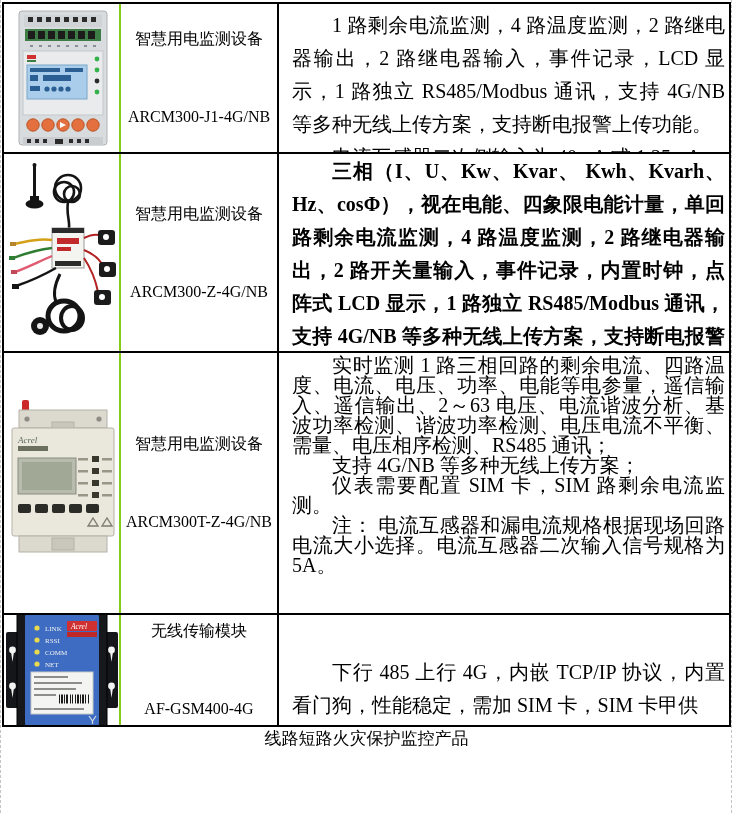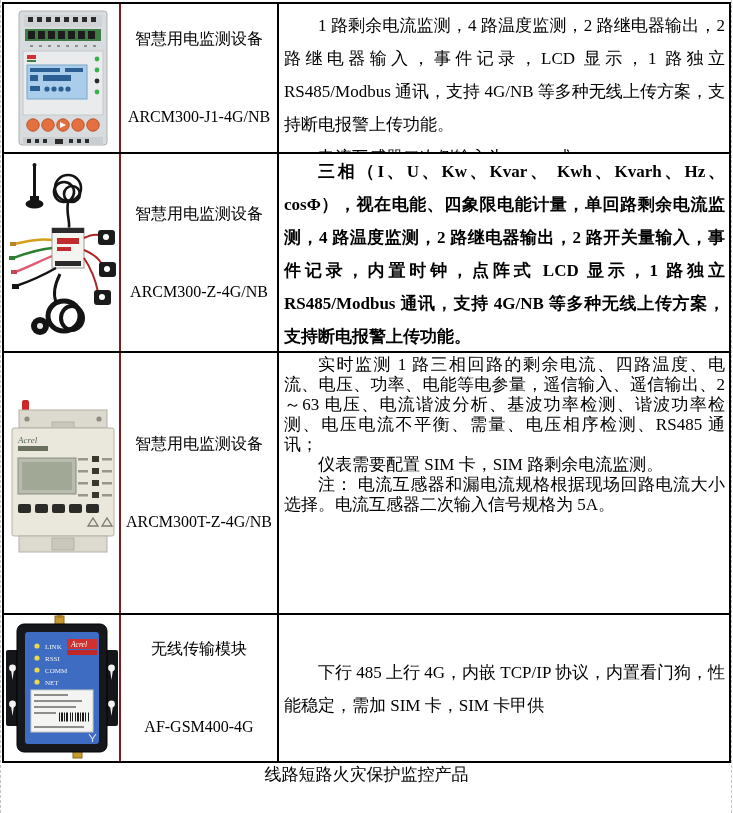--- a/index.html
+++ b/index.html
@@ -7,24 +7,24 @@
   .page {
     position:relative; width:733px; height:813px; background:#ffffff;
     font-family:"Liberation Serif","DejaVu Serif",serif; color:#000;
     overflow:hidden;
   }
   .boundary { position:absolute; top:0; bottom:0; width:0; border-left:1px dashed #c4c4c4; }
   .boundary.left { left:0; }
   .boundary.right { right:1px; }
   .tbl { position:absolute; left:2px; top:2px; width:729px; border-top:2px solid #000; }
   .trow { display:flex; border-left:2px solid #000; border-right:2px solid #000; border-bottom:2px solid #000; }
-  .r1 { height:150px; } .r2 { height:199px; } .r3 { height:262px; } .r4 { height:148px; }
-  .cell-img  { width:117px; border-right:2px solid #7f1d1d; display:flex; align-items:center; justify-content:center; overflow:hidden; }
+  .r1 { height:150px; } .r2 { height:199px; } .r3 { height:262px; } .r4 { height:112px; }
+  .cell-img  { width:117px; border-right:2px solid #84cc16; display:flex; align-items:center; justify-content:center; overflow:hidden; }
   .cell-name { width:158px; border-right:2px solid #000; display:flex; flex-direction:column; align-items:center; justify-content:center; font-size:16px; line-height:38px; text-align:center;gap:40px; }
-  .cell-desc { flex:1; padding:5px 4px 0 5px; font-size:17px; line-height:33px; text-align:justify; overflow:hidden; }
+  .cell-desc { flex:1; padding:5px 4px 0 13px; font-size:20px; line-height:33px; text-align:justify; overflow:hidden; }
   .cell-desc p { text-indent:2em; }
   .r2 .cell-desc { padding-top:1px;font-weight:bold; }
   .r3 .cell-desc { padding-top:2px; line-height:20px; }
   .r4 .cell-desc { padding-top:41px; }
   .footer-row { height:46px; text-align:center; font-size:17px; }
   svg { display:block; }
 </style>
 </head>
 <body>
 
@@ -227,20 +227,21 @@
           <rect x="13" y="138" width="88" height="16" fill="#dcd9cf" stroke="#b5b2a8"></rect>
           <rect x="46" y="140" width="22" height="12" fill="#c9c6bc" stroke="#b5b2a8"></rect>
         </svg>
       </div>
       <div class="cell-name">
         <div>智慧用电监测设备</div>
         <div>ARCM300T-Z-4G/NB</div>
       </div>
       <div class="cell-desc">
         <p>实时监测 1 路三相回路的剩余电流、四路温度、电流、电压、功率、电能等电参量，遥信输入、遥信输出、2～63 电压、电流谐波分析、基波功率检测、谐波功率检测、电压电流不平衡、需量、电压相序检测、RS485 通讯；</p>
+        <p>支持 4G/NB 等多种无线上传方案；</p>
         <p>仪表需要配置 SIM 卡，SIM 路剩余电流监测。</p>
         <p>注： 电流互感器和漏电流规格根据现场回路电流大小选择。电流互感器二次输入信号规格为 5A。</p>
       </div>
     </div>
 
     <div class="trow r4">
       <div class="cell-img">
         <svg width="114" height="148" viewBox="0 0 114 148">
           <g>
             <rect x="50" y="2" width="9" height="10" fill="#c79a2e" stroke="#8a6b1d"></rect>

